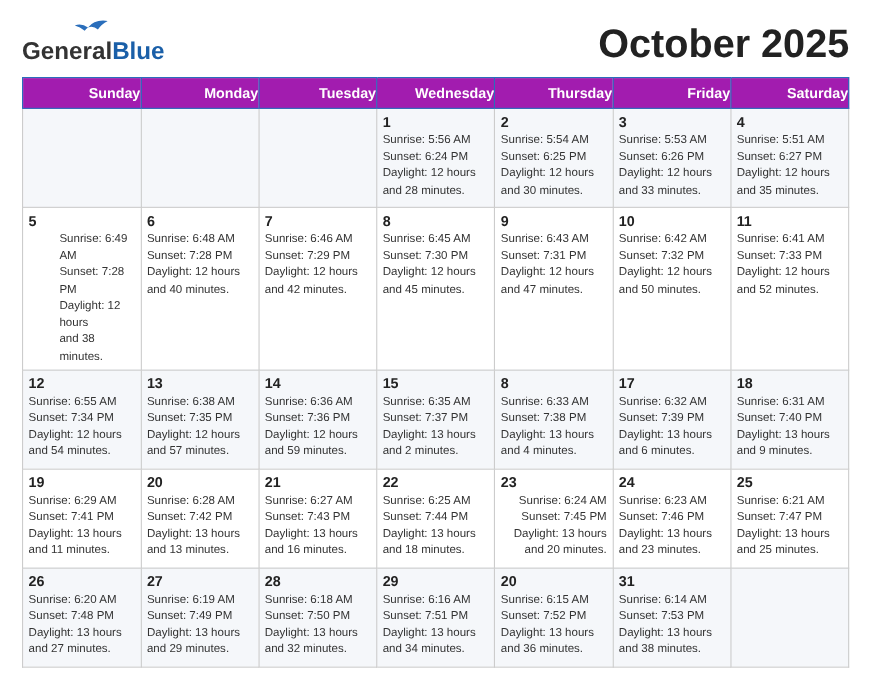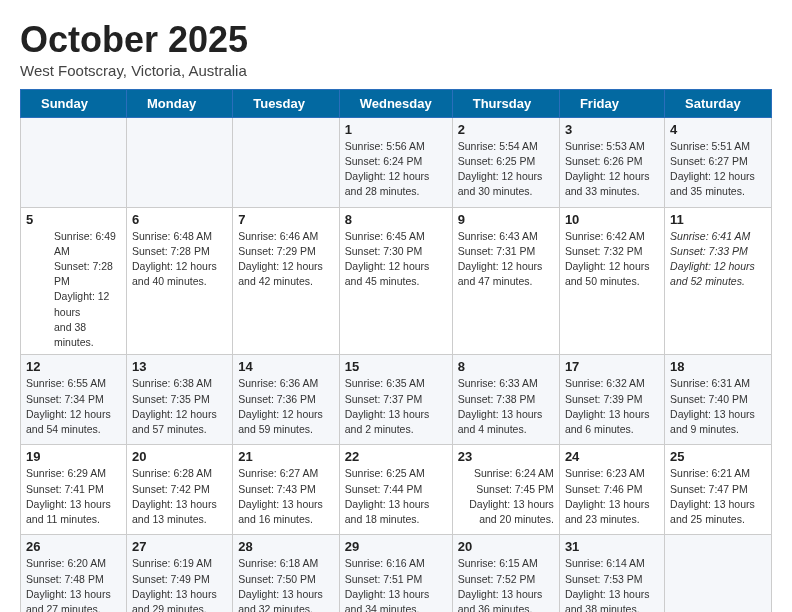--- a/index.html
+++ b/index.html
@@ -47,26 +47,26 @@
       font-size: 15px;
       color: #444;
       margin-top: 2px;
     }
     .calendar {
       width: 100%;
       border-collapse: collapse;
       border: 1px solid #ccc;
     }
     .calendar th {
-      background-color: #0369a1;
+      background-color: #a21caf;
       color: #fff;
       font-size: 13px;
       font-weight: bold;
-      padding: 6px 20px;
-      text-align: left;
+      padding: 6px 0;
+      text-align: right;
       border: 1px solid #2a6ebb;
     }
     .calendar td {
       vertical-align: top;
       border: 1px solid #ccc;
       padding: 4px 5px;
       width: 108px;
       height: 90px;
       background: #fff;
     }
@@ -89,23 +89,32 @@
       line-height: 1.45;
     }
     .empty-cell {
       background: #f5f7fa;
     }
   </style>
 </head>
 <body>
 
 <div class="header">
+  <div class="logo">
+
+    <svg class="logo-bird" viewBox="0 0 50 30">
+      <path d="M20,15 Q30,2 50,5 Q40,10 35,18 Q28,12 20,15Z" fill="#2a6ebb"></path>
+      <path d="M20,15 Q10,8 0,12 Q8,14 15,20 Q17,17 20,15Z" fill="#2a6ebb"></path>
+    </svg>
+    <div class="logo-text">
+      <span class="general">General</span><span class="blue">Blue</span>
+    </div>
+  </div>
   <div class="title-block">
     <div class="month-title">October 2025</div>
-    <div class="subtitle">West Footscray, Victoria, Australia</div>
   </div>
 </div>
 
 <table class="calendar">
   <thead>
     <tr>
     <th>Sunday</th>
         <th>Monday</th>
         <th>Tuesday</th>
         <th>Wednesday</th>
@@ -186,21 +195,21 @@
         </td>
         <td>
           <span class="day-num">10</span>
           <div class="day-info" style="white-space: pre-line;">Sunrise: 6:42 AM
 Sunset: 7:32 PM
 Daylight: 12 hours
 and 50 minutes.</div>
         </td>
         <td>
           <span class="day-num">11</span>
-          <div class="day-info" style="white-space: pre-line; font-style: italic;">Sunrise: 6:41 AM
+          <div class="day-info" style="white-space: pre-line;">Sunrise: 6:41 AM
 Sunset: 7:33 PM
 Daylight: 12 hours
 and 52 minutes.</div>
         </td>
       </tr>
       <tr>
         <td>
           <span class="day-num">12</span>
           <div class="day-info" style="white-space: pre-line;">Sunrise: 6:55 AM
 Sunset: 7:34 PM

